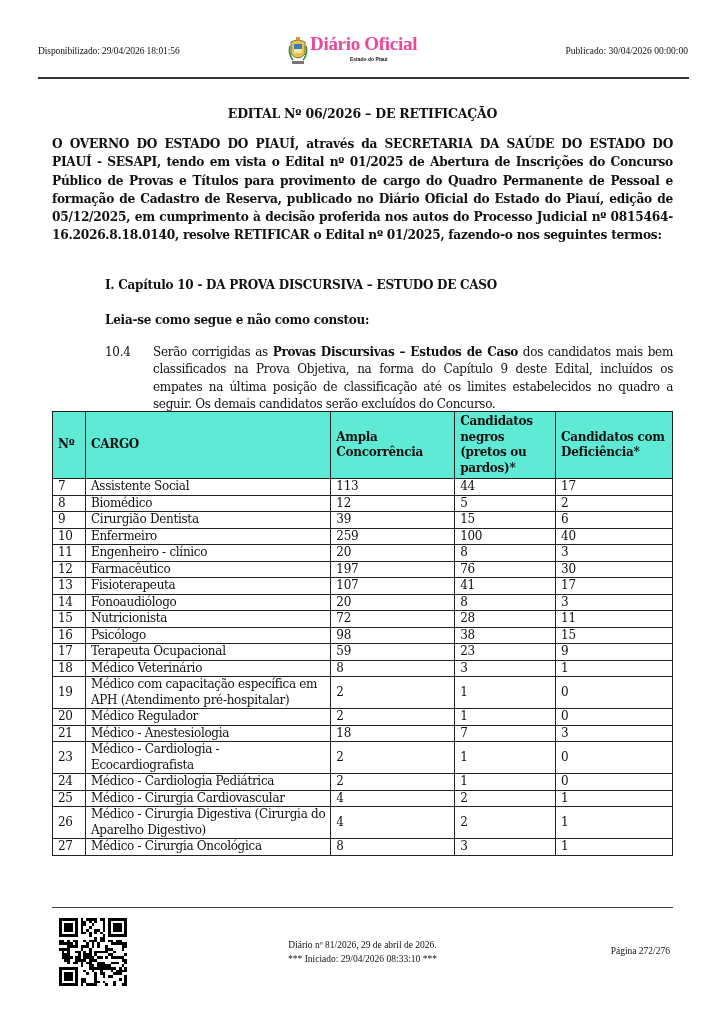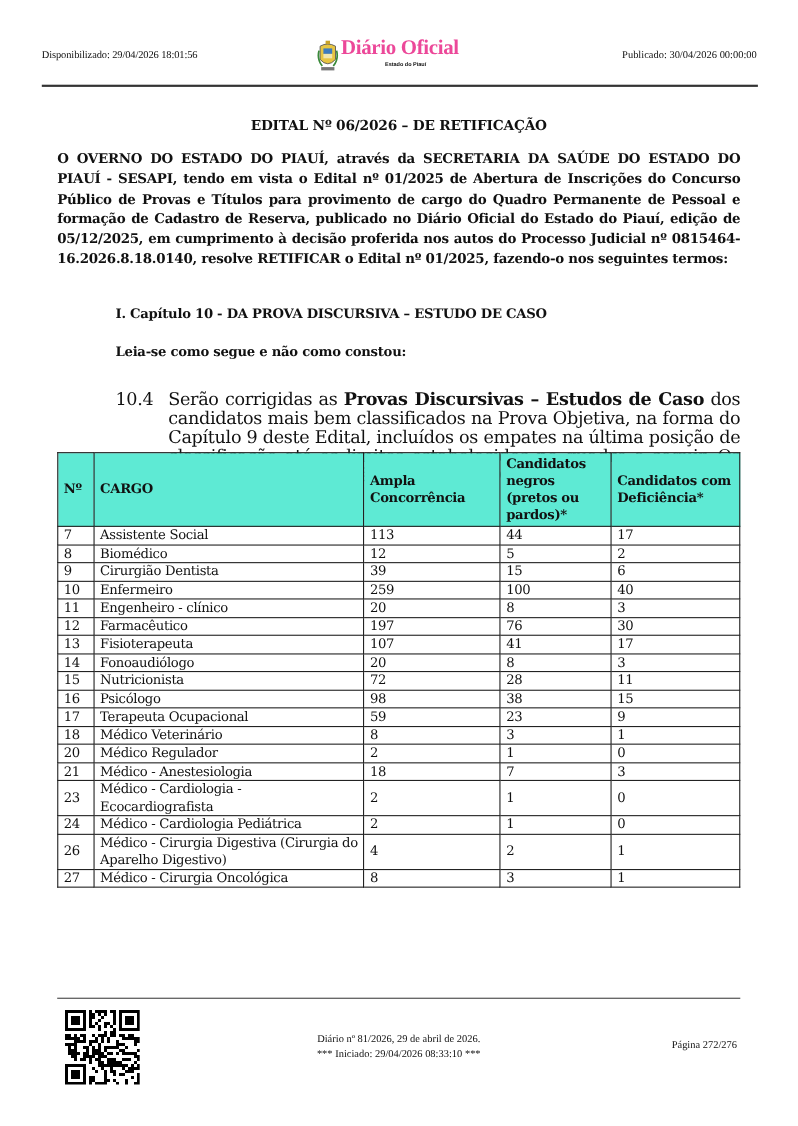--- a/index.html
+++ b/index.html
@@ -14,21 +14,21 @@
   .logo .sub { position: absolute; left: 62px; top: 22px; font-family: "Liberation Sans", sans-serif; font-size: 5px; font-weight: bold; }
   .header-rule { position: absolute; left: 38px; top: 77px; width: 651px; height: 1.5px; background: #333; }
 
   .doc-title { position: absolute; left: 0; width: 725px; top: 106px; text-align: center; font-family: "DejaVu Serif", serif; font-weight: bold; font-size: 12.5px; letter-spacing: -0.2px; }
 
   .intro { position: absolute; left: 52px; top: 135px; width: 621px; font-family: "DejaVu Serif", serif; font-weight: bold; font-size: 12.2px; line-height: 18.3px; text-align: justify; letter-spacing: -0.25px; }
 
   .chapter { position: absolute; left: 105px; top: 278px; font-family: "DejaVu Serif", serif; font-weight: bold; font-size: 12px; letter-spacing: -0.25px; }
   .leia { position: absolute; left: 105px; top: 313px; font-family: "DejaVu Serif", serif; font-weight: bold; font-size: 12px; letter-spacing: -0.25px; }
 
-  .item { position: absolute; left: 105px; top: 344px; width: 568px; font-family: "DejaVu Serif", serif; font-size: 16px; line-height: 17.3px; letter-spacing: -0.3px; text-align: justify; margin-top: 10px; }
+  .item { position: absolute; left: 105px; top: 344px; width: 568px; font-family: "DejaVu Serif", serif; font-size: 12px; line-height: 17.3px; letter-spacing: -0.3px; text-align: justify; }
   .item .num { position: absolute; left: 0; top: 0; }
   .item .body { display: block; padding-left: 48px; text-indent: 0; }
   .item b { font-weight: bold; }
 
   table.quadro { position: absolute; left: 52px; top: 411px; width: 621px; border-collapse: collapse; font-family: "DejaVu Serif", serif; font-size: 12px; letter-spacing: -0.3px; }
   table.quadro th, table.quadro td { border: 1.5px solid #222; text-align: left; vertical-align: middle; padding: 0 5px; }
   table.quadro th { background: #5eead4; font-weight: bold; line-height: 15.5px; padding-top: 2px; padding-bottom: 2px; }
   table.quadro td { line-height: 15.2px; height: 15.5px; padding-top: 0; padding-bottom: 0; }
   table.quadro td.two { line-height: 15.5px; }
   col.c0 { width: 33px; } col.c1 { width: 246px; } col.c2 { width: 124px; } col.c3 { width: 101px; } col.c4 { width: 117px; }
@@ -168,20 +168,27 @@
         <td>9</td>
       </tr>
       <tr>
         <td>18</td>
         <td>Médico Veterinário</td>
         <td>8</td>
         <td>3</td>
         <td>1</td>
       </tr>
       <tr>
+        <td class="two">19</td>
+        <td class="two">Médico com capacitação específica em APH (Atendimento pré-hospitalar)</td>
+        <td class="two">2</td>
+        <td class="two">1</td>
+        <td class="two">0</td>
+      </tr>
+      <tr>
         <td>20</td>
         <td>Médico Regulador</td>
         <td>2</td>
         <td>1</td>
         <td>0</td>
       </tr>
       <tr>
         <td>21</td>
         <td>Médico - Anestesiologia</td>
         <td>18</td>
@@ -194,20 +201,27 @@
         <td class="two">2</td>
         <td class="two">1</td>
         <td class="two">0</td>
       </tr>
       <tr>
         <td class="two">24</td>
         <td class="two">Médico - Cardiologia Pediátrica</td>
         <td class="two">2</td>
         <td class="two">1</td>
         <td class="two">0</td>
+      </tr>
+      <tr>
+        <td class="two">25</td>
+        <td class="two">Médico - Cirurgia Cardiovascular</td>
+        <td class="two">4</td>
+        <td class="two">2</td>
+        <td class="two">1</td>
       </tr>
       <tr>
         <td class="two">26</td>
         <td class="two">Médico - Cirurgia Digestiva (Cirurgia do Aparelho Digestivo)</td>
         <td class="two">4</td>
         <td class="two">2</td>
         <td class="two">1</td>
       </tr>
       <tr>
         <td>27</td>

